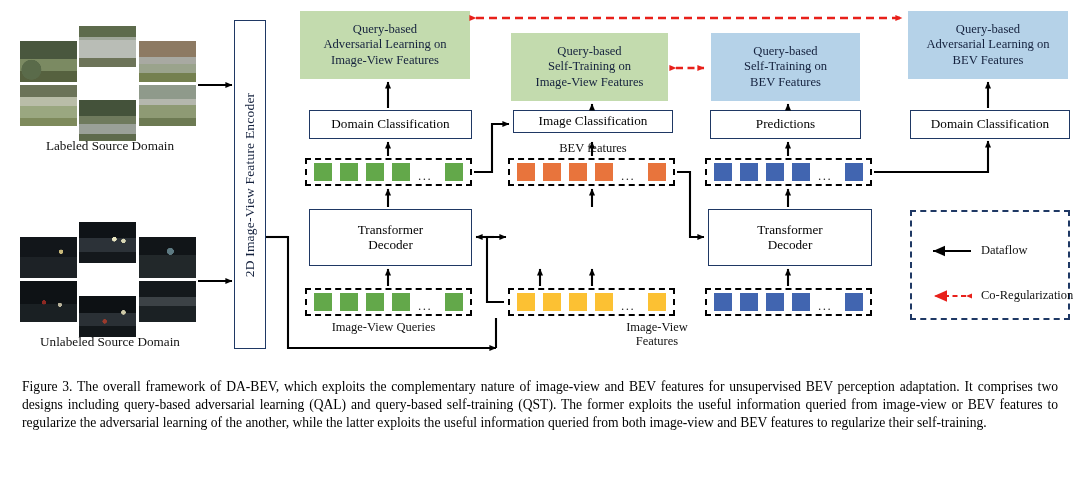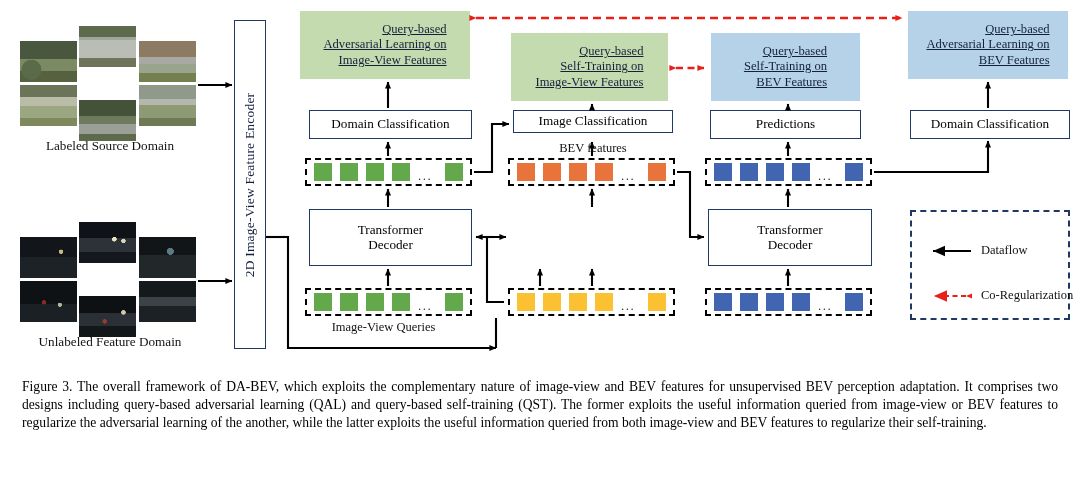--- a/index.html
+++ b/index.html
@@ -8,24 +8,23 @@
 
   
   .solidbox{
     position:absolute;border:1.6px solid #1f3864;background:#fff;
     display:flex;align-items:center;justify-content:center;text-align:center;
     font-family:"Liberation Serif",serif;line-height:1.12;
     box-sizing:border-box;
   }
   .fillbox{
     position:absolute;border:none;
-    display:flex;align-items:center;justify-content:center;text-align:right;
+    display:flex;align-items:center;justify-content:center;text-align:center;
     font-family:"Liberation Serif",serif;line-height:1.2;color:#14213d;
     box-sizing:border-box;
-    text-decoration:underline;
   }
   .dashbox{
     position:absolute;border:2.4px dashed #000;background:#fff;
     box-sizing:border-box;display:flex;align-items:center;
   }
   .legendbox{
     position:absolute;border:2.4px dashed #1f3864;background:#fff;
     box-sizing:border-box;
   }
   .vbox{
@@ -118,21 +117,21 @@
            radial-gradient(circle at 70% 58%, #b8b29a 0 4%, transparent 5%),
            linear-gradient(to bottom, #0e1215 0 55%, #1a2023 55% 100%),#111518;"></div>
     <div class="thumb" style="left:79px;top:296px;width:57px;height:41px;
          background:
            radial-gradient(circle at 45% 62%, #9b3a2c 0 5%, transparent 6%),
            radial-gradient(circle at 78% 40%, #cfcaa8 0 4%, transparent 5%),
            linear-gradient(to bottom, #0d1114 0 42%, #2a3035 42% 74%, #12171a 74% 100%),#101417;"></div>
     <div class="thumb" style="left:139px;top:281px;width:57px;height:41px;
          background:
            linear-gradient(to bottom, #14191c 0 40%, #3c4246 40% 62%, #1b2124 62% 100%),#171c20;"></div>
-    <div class="tlabel" style="left:10px;top:334px;width:200px;font-size:13.2px;">Unlabeled Feature Domain</div>
+    <div class="tlabel" style="left:10px;top:334px;width:200px;font-size:13.2px;">Unlabeled Source Domain</div>
   </div>
 
   <div class="vbox" style="left:234px;top:20px;width:32px;height:329px;">
     <span class="vtext">2D Image-View Feature Encoder</span>
   </div>
 
   <div class="fillbox" style="left:300px;top:11px;width:170px;height:68px;background:#c3dbae;font-size:12.6px;">
     <div>
       <div>Query-based</div>
       <div>Adversarial Learning on</div>
@@ -248,20 +247,24 @@
   <div class="dashbox" style="left:508px;top:288px;width:167px;height:28px;">
     <div class="tokrow">
       <span class="tok" style="background:#fcc133;"></span>
       <span class="tok" style="background:#fcc133;"></span>
       <span class="tok" style="background:#fcc133;"></span>
       <span class="tok" style="background:#fcc133;"></span>
       <span class="dots">...</span>
       <span class="spacer"></span>
       <span class="tok" style="background:#fcc133;margin-right:0;"></span>
     </div>
+  </div>
+  <div class="tlabel" style="left:612px;top:320px;width:90px;">
+    <div>Image-View</div>
+    <div>Features</div>
   </div>
 
   <div class="dashbox" style="left:705px;top:288px;width:167px;height:28px;">
     <div class="tokrow">
       <span class="tok" style="background:#4165b0;"></span>
       <span class="tok" style="background:#4165b0;"></span>
       <span class="tok" style="background:#4165b0;"></span>
       <span class="tok" style="background:#4165b0;"></span>
       <span class="dots">...</span>
       <span class="spacer"></span>

